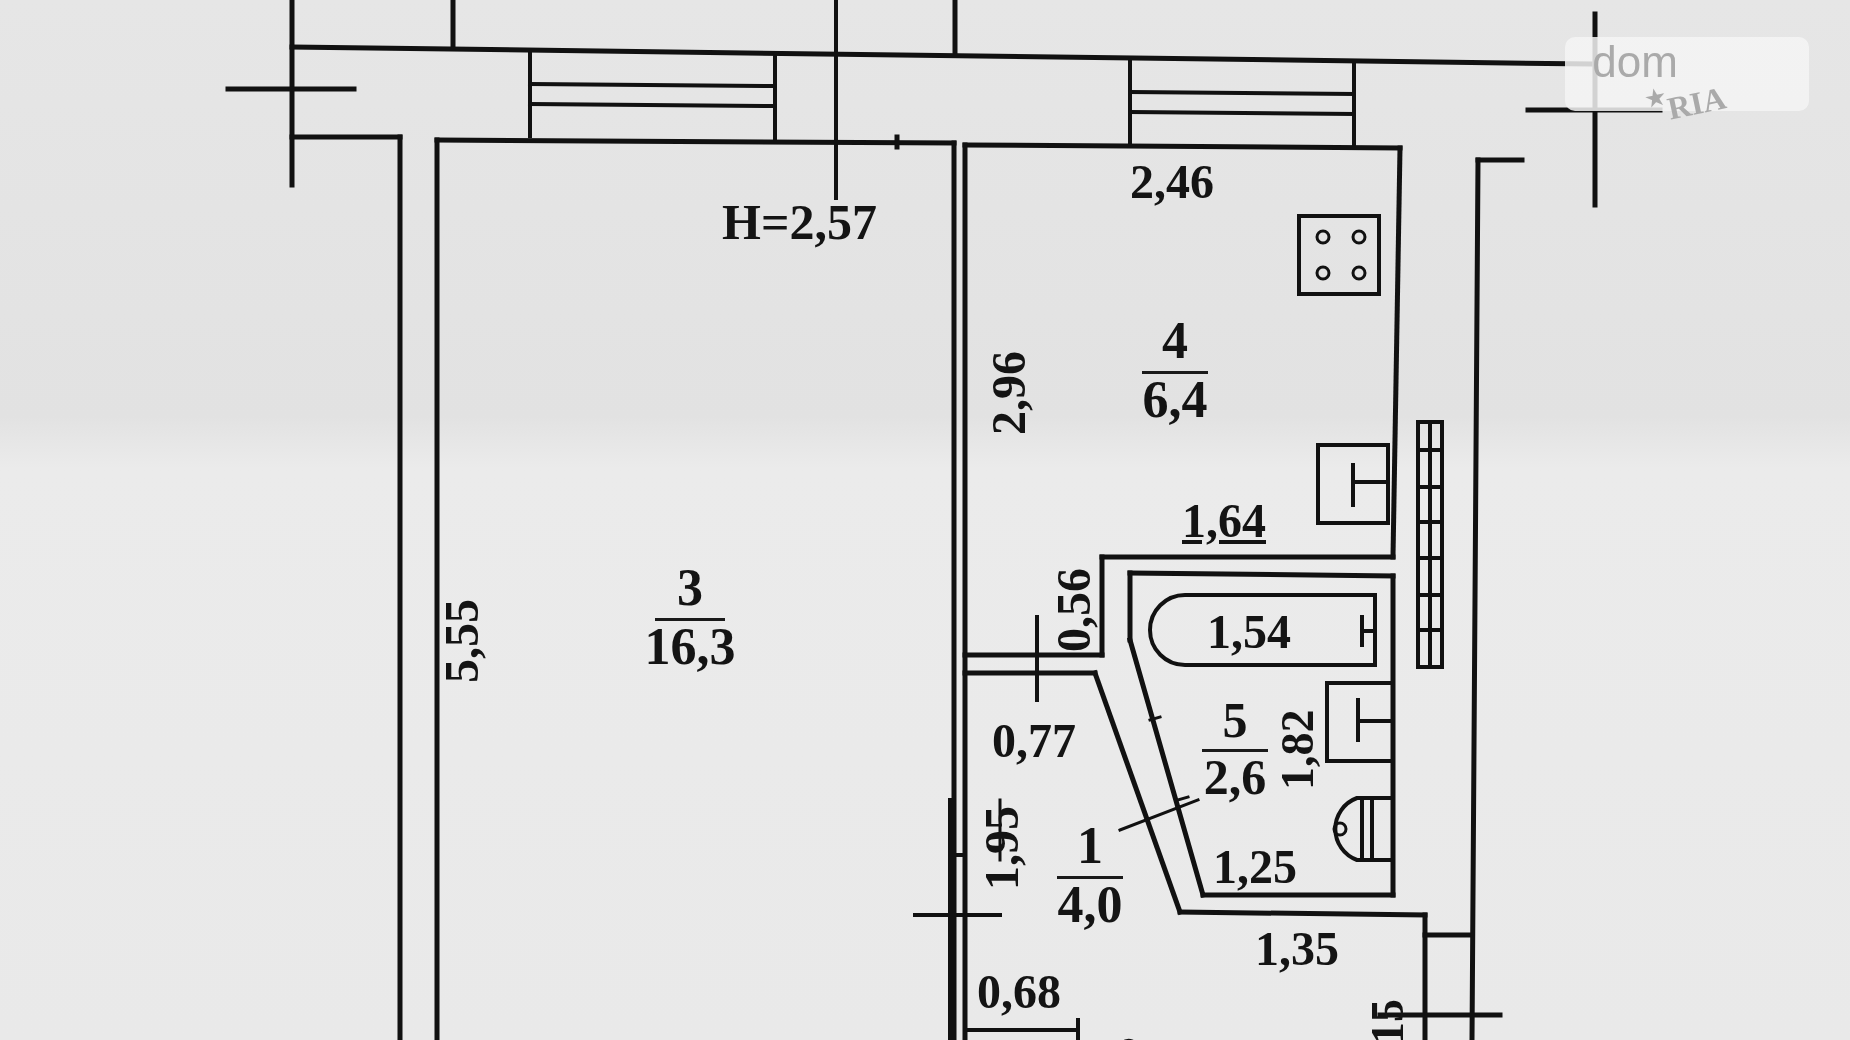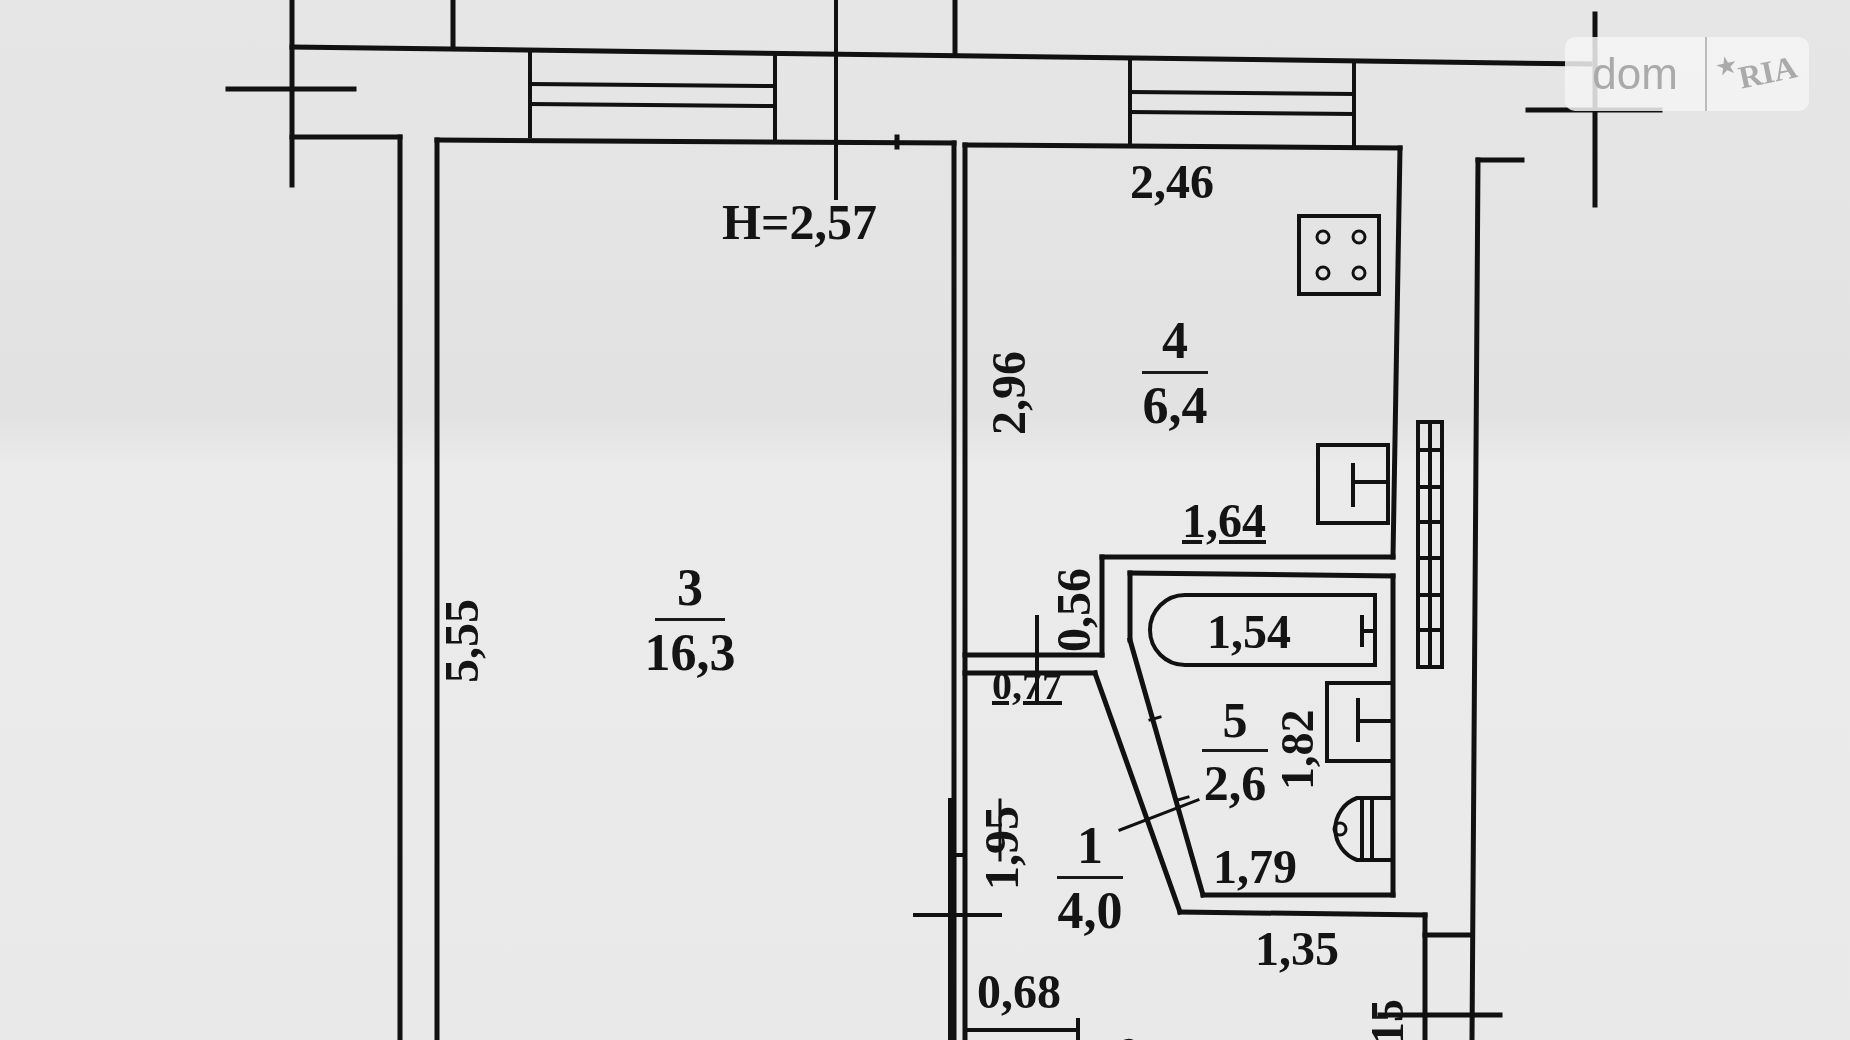--- a/index.html
+++ b/index.html
@@ -4,22 +4,22 @@
 <style>
   html, body { margin:0; padding:0; }
   body { width:1850px; height:1040px; overflow:hidden; position:relative;
          background: linear-gradient(180deg, #e6e6e6 0%, #e2e2e2 40%, #ebebeb 45%, #e9e9e9 100%);
          font-family: "Liberation Serif", serif; }
   #plan { position:absolute; left:0; top:0; }
   .lbl { position:absolute; font-family:"Liberation Serif", serif; font-weight:bold; color:#141414; white-space:nowrap; line-height:1; }
   .rot { transform-origin: left top; transform: rotate(-90deg); }
   .frac { position:absolute; text-align:center; font-family:"Liberation Serif", serif; font-weight:bold; color:#141414; }
   .frac .num { display:block; padding-bottom:4px; border-bottom:3px solid #1a1a1a; line-height:1; }
-  .frac .den { display:block; padding-top:6px; line-height:1; }
-  .wm { position:absolute; left:1565px; top:37px; width:244px; height:74px; background:rgba(245,245,245,0.85); border-radius:10px; display:flex; }
+  .frac .den { display:block; padding-top:0; line-height:1; }
+  .wm { position:absolute; left:1565px; top:37px; width:244px; height:74px; background:rgba(245,245,245,0.85); border-radius:10px; display:flex;flex-direction:column; }
   .wm .dom { width:140px; display:flex; align-items:center; justify-content:center; font-family:"Liberation Sans", sans-serif; font-size:44px; color:#aaa; }
   .wm .sep { width:2px; background:#bbb; }
   .wm .ria { flex:1; display:flex; align-items:center; justify-content:center; font-family:"Liberation Serif", serif; font-weight:bold; font-size:32px; color:#aaa; transform:rotate(-12deg); }
 </style>
 </head>
 <body>
 
 <svg id="plan" width="1850" height="1040" viewBox="0 0 1850 1040">
   <g stroke="#111" fill="none" stroke-linecap="square">
 
@@ -145,22 +145,22 @@
 
 <div class="lbl" style="left:722px;top:197px;font-size:50px;">H=2,57</div>
 
 <div class="lbl" style="left:1130px;top:158px;font-size:48px;">2,46</div>
 <div class="lbl rot" style="left:985px;top:435px;font-size:48px;">2,96</div>
 <div class="lbl" style="left:1182px;top:497px;font-size:48px;text-decoration:underline;">1,64</div>
 <div class="lbl rot" style="left:438px;top:683px;font-size:48px;">5,55</div>
 <div class="lbl rot" style="left:1050px;top:652px;font-size:48px;">0,56</div>
 <div class="lbl" style="left:1207px;top:608px;font-size:48px;">1,54</div>
 <div class="lbl rot" style="left:1275px;top:790px;font-size:46px;">1,82</div>
-<div class="lbl" style="left:1213px;top:843px;font-size:48px;">1,79</div>
-<div class="lbl" style="left:992px;top:666px;font-size:40px;text-decoration:underline;">0,77</div>
+<div class="lbl" style="left:1213px;top:843px;font-size:48px;">1,25</div>
+<div class="lbl" style="left:992px;top:717px;font-size:48px;">0,77</div>
 <div class="lbl rot" style="left:978px;top:890px;font-size:48px;">1,95</div>
 <div class="lbl" style="left:1232px;top:925px;font-size:48px;margin-left:23px;">1,35</div>
 <div class="lbl" style="left:977px;top:968px;font-size:48px;">0,68</div>
 <div class="lbl rot" style="left:1365px;top:1045px;font-size:46px;">15</div>
 <div class="lbl rot" style="left:1100px;top:1060px;font-size:46px;">5</div>
 
 <div class="frac" style="left:630px;top:562px;width:120px;font-size:52px;">
   <span class="num" style="width:70px;margin:0 auto;">3</span>
   <span class="den">16,3</span>
 </div>

